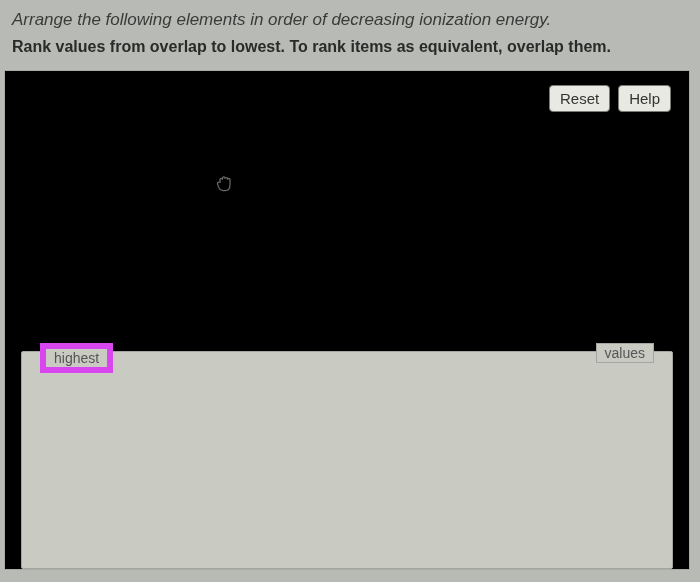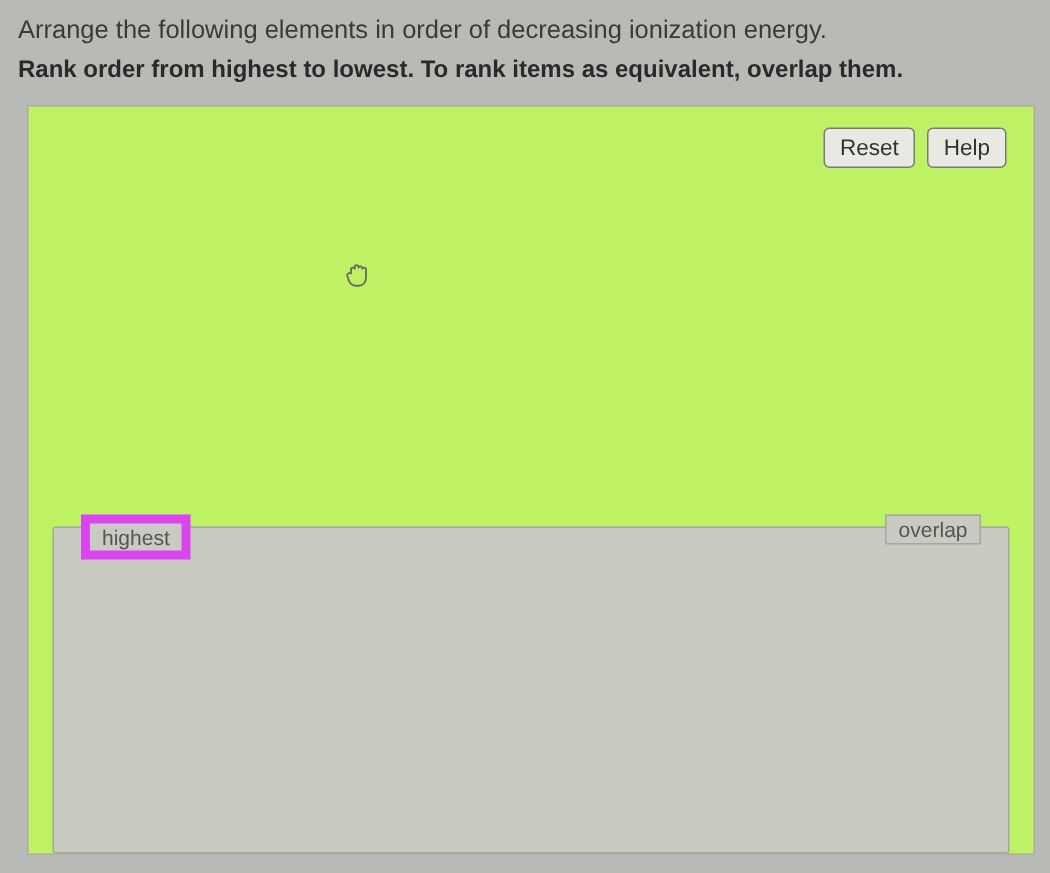--- a/index.html
+++ b/index.html
@@ -7,30 +7,31 @@
       width: 700px;
       height: 582px;
       background: #b8bbb5;
       font-family: Arial, sans-serif;
       overflow: hidden;
     }
     .intro {
       padding: 10px 12px 4px 12px;
       color: #3a3a3a;
       font-size: 17px;
+      font-style: italic;
     }
     .instruction {
       padding: 4px 12px 10px 12px;
       color: #2a2a2a;
       font-size: 16px;
       font-weight: bold;
     }
     .panel {
-      margin: 4px 10px 10px 18px;
-      background: #bef264;
+      margin: 4px 10px 10px 4px;
+      background: #000000;
       border: 1px solid #a9aba5;
       height: 500px;
       position: relative;
       padding: 14px;
     }
     .top-buttons {
       position: absolute;
       top: 14px;
       right: 18px;
       display: flex;
@@ -104,32 +105,32 @@
       border: 1px solid #a4a69f;
       padding: 1px 8px;
       font-size: 14px;
       color: #555;
     }
   </style>
 </head>
 <body>
 
 <div class="intro">Arrange the following elements in order of decreasing ionization energy.</div>
-<div class="instruction">Rank order from highest to lowest. To rank items as equivalent, overlap them.</div>
+<div class="instruction">Rank values from overlap to lowest. To rank items as equivalent, overlap them.</div>
 
 <div class="panel">
   <div class="top-buttons">
     <button class="btn">Reset</button>
     <button class="btn">Help</button>
   </div>
 
   <div class="cursor-icon">
     <svg viewBox="0 0 24 28" width="20" height="24">
       <path fill="none" stroke="currentColor" stroke-width="1.5" d="M6 13 v-3 a1.5 1.5 0 0 1 3 0 v-2 a1.5 1.5 0 0 1 3 0 v1 a1.5 1.5 0 0 1 3 0 v1 a1.5 1.5 0 0 1 3 0 v6 c0 4 -2 7 -6 7 h-2 c-3 0 -5 -2 -6 -5 l-1 -3 c-0.5 -1.5 1.5 -2.5 3 -2 z"></path>
     </svg>
   </div>
 
 
   <div class="drop-area">
     <div class="label-highest">highest</div>
-    <div class="label-lowest">overlap</div>
+    <div class="label-lowest">values</div>
   </div>
 </div>
 
 </body></html>

